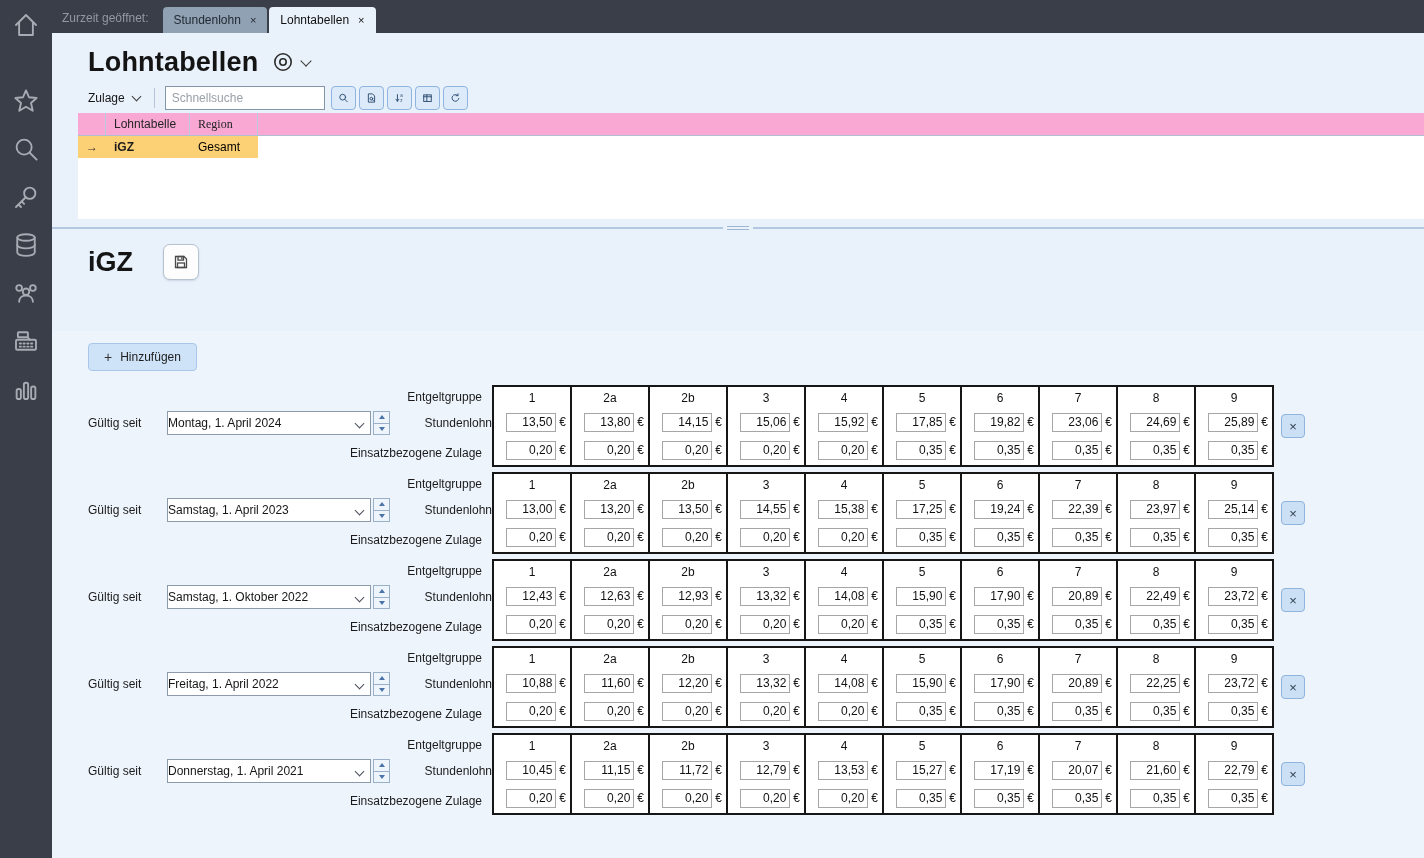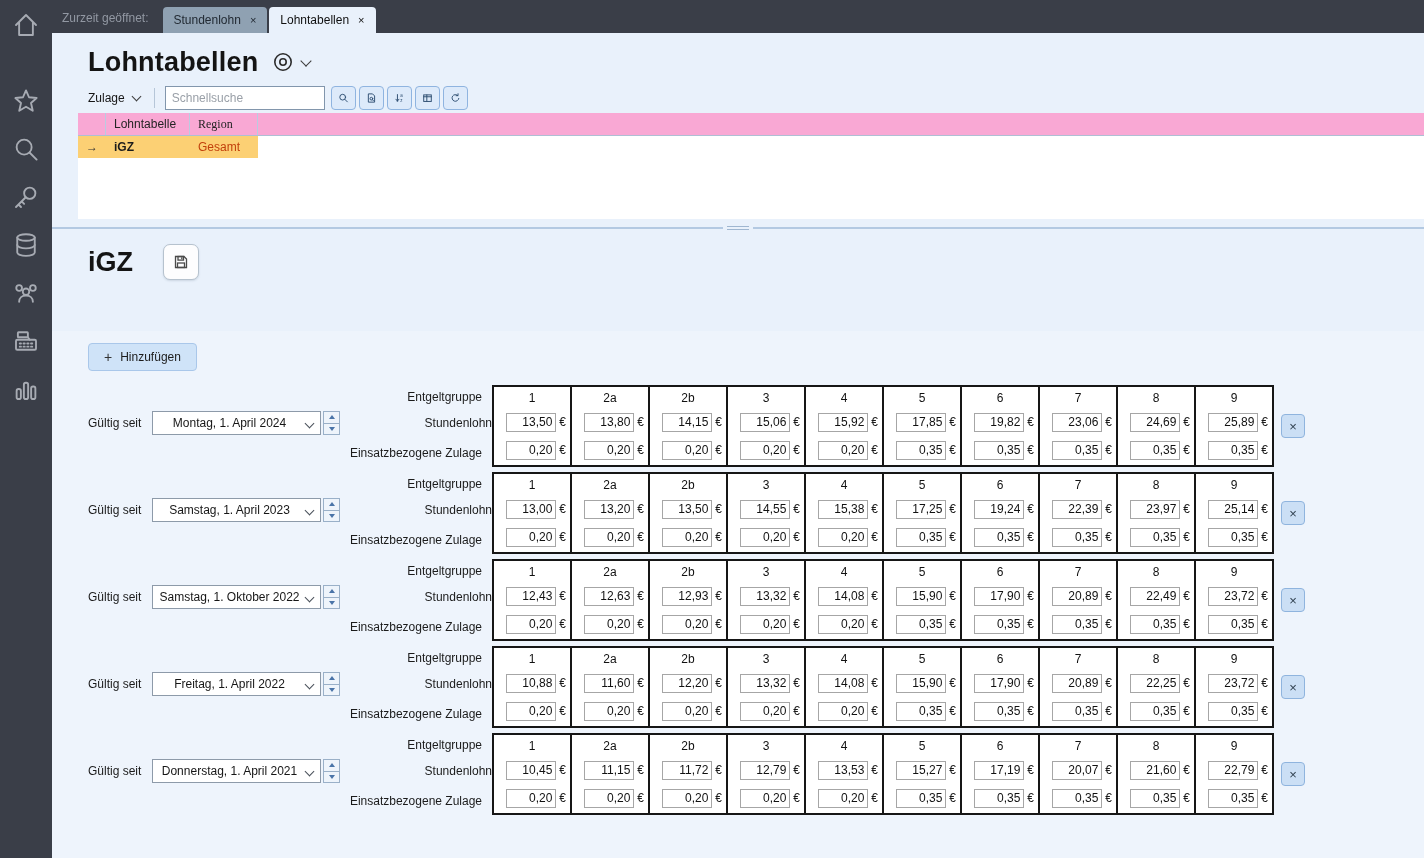--- a/index.html
+++ b/index.html
@@ -49,21 +49,21 @@
   .grid-head{height:22px;display:flex;background:#f9a8d4;border-bottom:1px solid #aebfd4;align-items:center;color:#242424;}
   .gh-cell{box-sizing:border-box;padding-left:8px;border-right:1px solid #bacbe0;height:22px;display:flex;align-items:center;}
   .gc0{width:28px;padding-left:0;}
   .gc1{width:84px;}
   .gc2{width:68px;font-family:Liberation Serif, serif;}
   .gh-rest{flex:1;border-right:none;}
   .grid-row{height:22px;display:flex;align-items:center;cursor:pointer;}
   .row-sel{background:#fcd074;width:180px;display:flex;align-items:center;height:22px;}
   .rc-arrow{width:28px;text-align:center;color:#333;}
   .rc-name{width:84px;padding-left:8px;font-weight:bold;box-sizing:border-box;}
-  .rc-region{width:68px;padding-left:8px;box-sizing:border-box;color:#c2410c;}
+  .rc-region{width:68px;padding-left:8px;box-sizing:border-box;color:#000000;}
   
   .splitter{position:absolute;left:0;right:0;top:190px;height:10px;cursor:row-resize;}
   .splitter .line{position:absolute;left:0;right:0;top:4px;height:2px;background:#b3c9e2;}
   .splitter .grip{position:absolute;left:50%;top:1px;transform:translateX(-50%);width:30px;height:8px;background:#e9f1fb;
     display:flex;flex-direction:column;justify-content:center;gap:2px;align-items:center;}
   .splitter .grip i{display:block;width:22px;height:1px;background:#9fb6d0;}
   
   .detail-head{position:absolute;left:0;right:0;top:200px;height:58px;display:flex;align-items:center;padding-left:36px;}
   .detail-title{font-size:27px;font-weight:bold;color:#141414;margin:0;}
   .save-btn{width:36px;height:36px;margin-left:30px;background:#fdfdfe;border:1px solid #b6c2ce;border-radius:7px;
@@ -83,22 +83,22 @@
   .add-plus{font-size:14px;color:#333;}
   
   .blocks{margin:14px 0 0 36px;}
   .block{display:flex;height:82px;margin-bottom:5px;}
   .block-left{width:404px;display:flex;flex-direction:column;box-sizing:border-box;}
   .brow{display:flex;align-items:center;}
   .brow-a{height:23px;justify-content:flex-end;padding-right:10px;}
   .brow-b{height:30px;}
   .brow-c{height:29px;justify-content:flex-end;padding-right:10px;}
   .gs-label{width:64px;color:#1b1b1b;}
-  .date-combo{width:169px;height:24px;border:1px solid #8d9aa9;background:#fff;position:relative;
-    display:flex;align-items:center;justify-content:center;cursor:pointer;box-sizing:border-box;}
+  .date-combo{width:204px;height:24px;border:1px solid #8d9aa9;background:#fff;position:relative;
+    display:flex;align-items:center;justify-content:flex-start;cursor:pointer;box-sizing:border-box;margin-left:15px;}
   .date-text{margin-right:14px;color:#161616;white-space:nowrap;}
   .combo-chev{position:absolute;right:7px;top:8px;width:6px;height:6px;border-left:1.4px solid #49505a;
     border-bottom:1.4px solid #49505a;transform:rotate(-45deg);}
   .spinner{width:17px;height:24px;margin-left:2px;border:1px solid #9ab0c8;background:#eef4fb;box-sizing:border-box;
     display:flex;flex-direction:column;}
   .spin-btn{flex:1;display:flex;align-items:center;justify-content:center;cursor:pointer;}
   .spin-btn + .spin-btn{border-top:1px solid #9ab0c8;}
   .tri-up{width:0;height:0;border-left:3.5px solid transparent;border-right:3.5px solid transparent;border-bottom:4px solid #4a74a8;}
   .tri-down{width:0;height:0;border-left:3.5px solid transparent;border-right:3.5px solid transparent;border-top:4px solid #4a74a8;}
   .bspacer{flex:1;}

